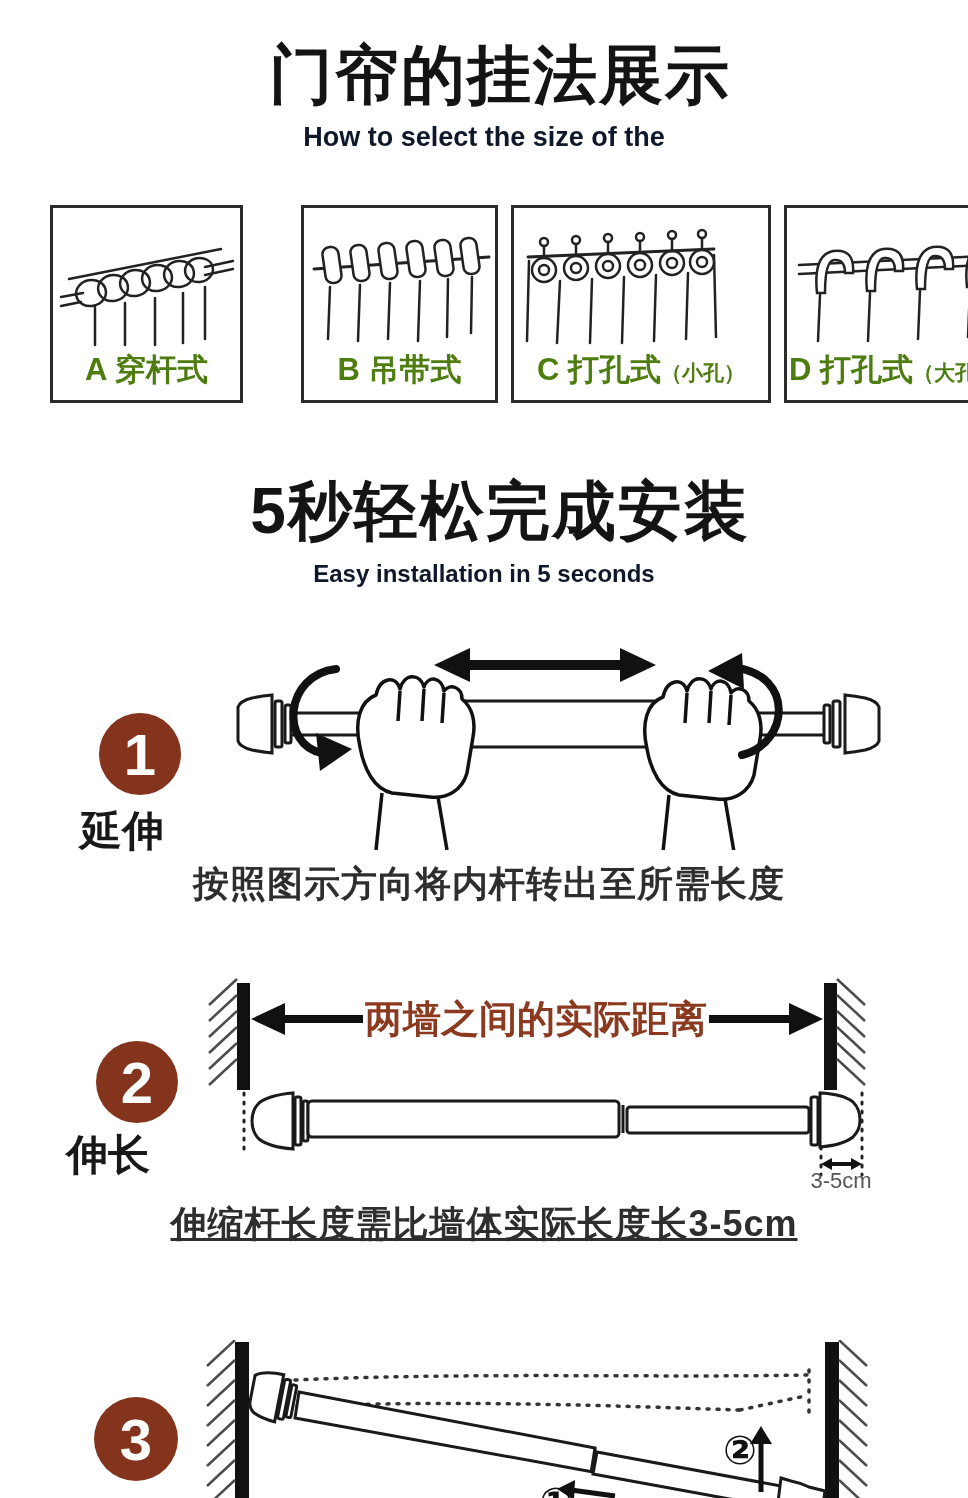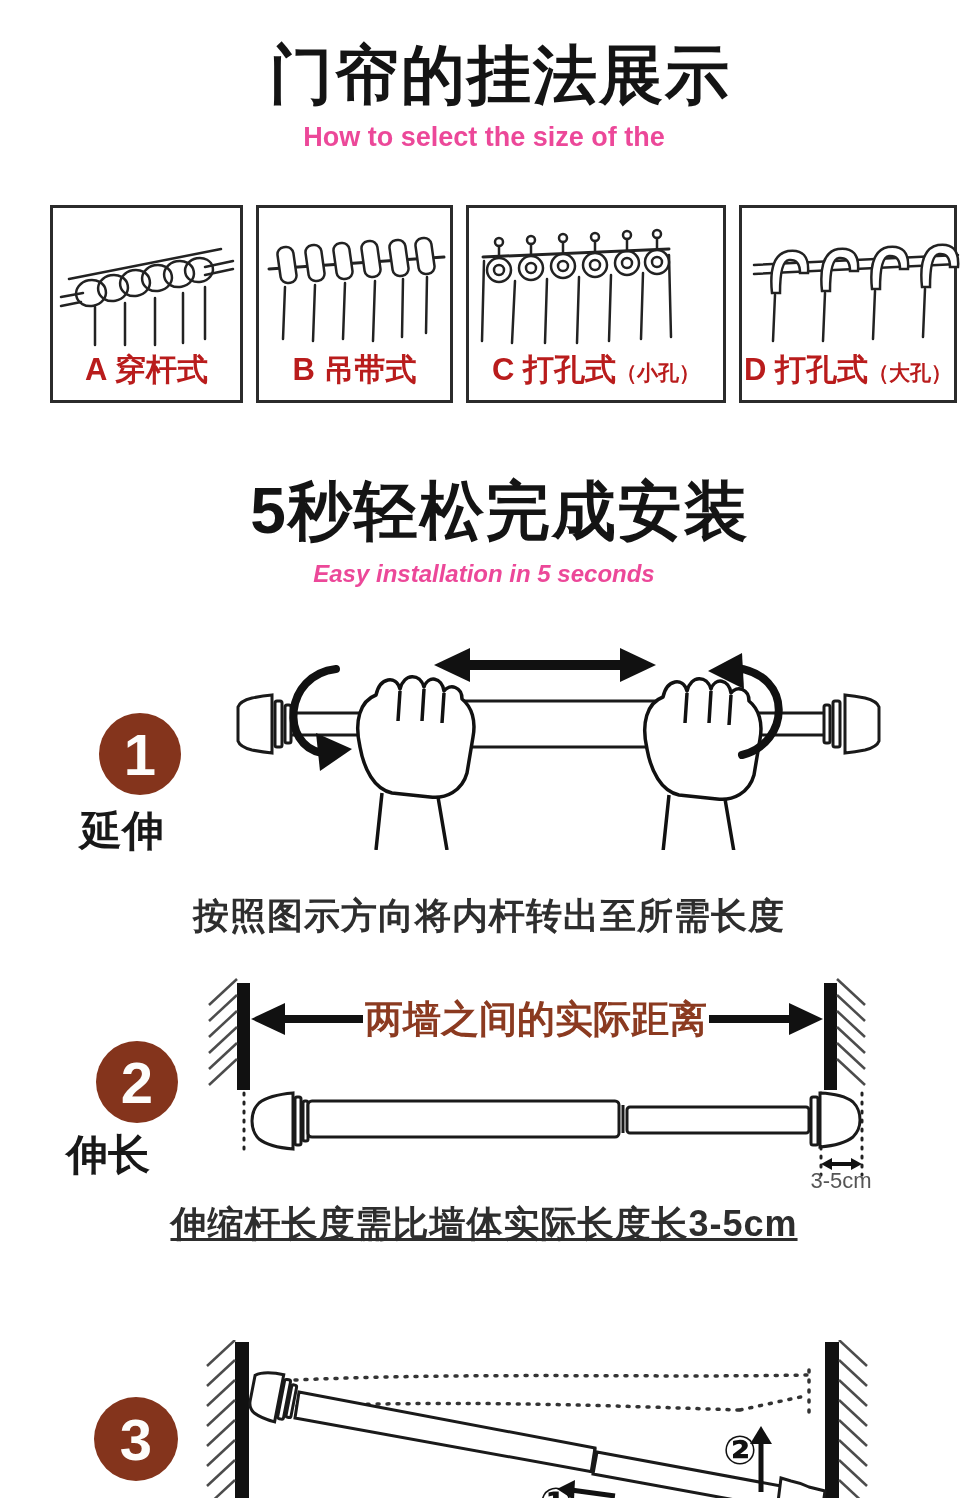--- a/index.html
+++ b/index.html
@@ -5,43 +5,43 @@
   * { margin:0; padding:0; box-sizing:border-box; }
   html,body { background:#fff; }
   body {
     width:968px; height:1498px; position:relative; overflow:hidden;
     font-family:"Liberation Sans","DejaVu Sans",sans-serif; color:#1f1f1f;
   }
   .abs { position:absolute; }
   .center-text { left:0; width:100%; text-align:center; }
 
   .sec-title { font-size:64px; font-weight:800; letter-spacing:2px; color:#141414;margin-left:16px; }
-  .sec-sub   { font-weight:700; color:#ec4899; }
+  .sec-sub   { font-weight:700; color:#0f172a; }
 
   .methods-row { position:absolute; top:205px; left:50px; display:flex; gap:13px; }
   .method-box  { position:relative; border:3px solid #2b2b2b; height:198px; background:#fff; }
-  .mb-a { width:193px; } .mb-b { width:197px; } .mb-c { width:260px; } .mb-d { width:218px;text-decoration:underline; }
+  .mb-a { width:193px; } .mb-b { width:197px;margin-left:45px; } .mb-c { width:260px; } .mb-d { width:218px;text-decoration:underline; }
   .method-ill  { position:absolute; top:3px; left:0; }
   .method-label{ position:absolute; bottom:9px; left:0; width:100%; text-align:center;
-                 font-size:31px; font-weight:600; color:#b91c1c; white-space:nowrap; }
+                 font-size:31px; font-weight:600; color:#4d7c0f; white-space:nowrap; }
   .method-note { font-size:21px; font-weight:600; }
 
   .step-badge { position:absolute; border-radius:50%; background:#84341c; color:#fdfdfb;
                 display:flex; align-items:center; justify-content:center; font-weight:700; }
   .badge-1 { left:99px;  top:713px;  width:82px; height:82px; font-size:58px; }
   .badge-2 { left:96px;  top:1041px; width:82px; height:82px; font-size:58px; }
   .badge-3 { left:94px;  top:1397px; width:84px; height:84px; font-size:58px; }
 
   .step-label { position:absolute; font-size:42px; font-weight:600; color:#181818; width:120px; text-align:left; }
   .label-1 { left:80px; top:803px; }
   .label-2 { left:66px; top:1127px; }
 
   .step-caption { position:absolute; left:0; width:100%; text-align:center;
                   font-size:36px; font-weight:600; color:#2e2e2e; letter-spacing:1px; }
-  .cap-1 { top:892px;padding-left:10px; }
+  .cap-1 { top:860px;padding-left:10px; }
   .cap-2 { top:1200px;text-decoration:underline; }
 
   .ill-1 { left:230px; top:635px; }
   .ill-2 { left:195px; top:975px; }
   .ill-3 { left:195px; top:1340px; }
 
   svg { display:block; }
 </style>
 </head>
 <body>
@@ -157,21 +157,21 @@
           <line x1="183" y1="78" x2="181" y2="126"></line>
         </g>
       </g>
     </svg>
     <div class="method-label"><span>D 打孔式</span><span class="method-note">（大孔）</span></div>
   </div>
 </div>
 
 <div class="abs center-text sec-title" style="top:468px;">5秒轻松完成安装</div>
 
-<div class="abs center-text sec-sub" style="top:560px; font-size:24px;font-style:italic;">Easy installation in 5 seconds</div>
+<div class="abs center-text sec-sub" style="top:560px; font-size:24px;">Easy installation in 5 seconds</div>
 
 <div class="step-badge badge-1">
     <span>1</span>
   </div>
 <div class="step-label label-1">延伸</div>
 
 <svg class="abs ill-1" width="735" height="215" viewBox="0 0 735 215">
 
   <g>
     <line x1="236" y1="30" x2="394" y2="30" stroke="#111" stroke-width="10"></line>

